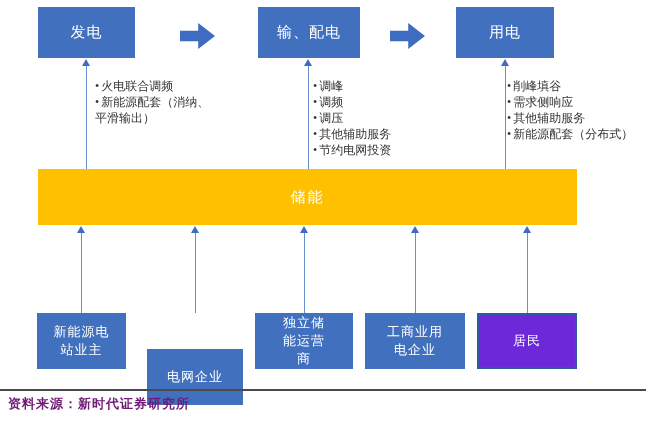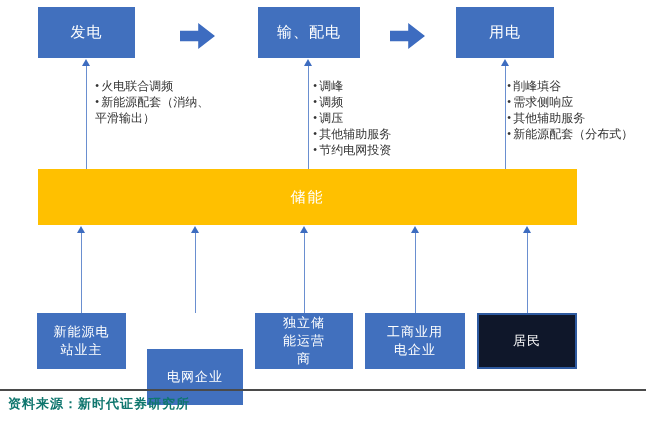--- a/index.html
+++ b/index.html
@@ -28,21 +28,21 @@
     position:absolute;top:78px;color:#333333;font-size:12px;line-height:16px;
   }
   .bullet-item::before{content:"•";margin-right:2px;}
   .storage-bar{
     position:absolute;left:38px;top:169px;width:539px;height:56px;background:#FFC000;
     color:#ffffff;display:flex;align-items:center;justify-content:center;
     font-size:15px;letter-spacing:2px;
   }
   .footer-divider{position:absolute;left:0;top:389px;width:646px;height:2px;background:#4a4a4a;}
   .footer-source{
-    position:absolute;left:8px;top:395px;font-size:13px;font-weight:bold;color:#0f766e;
+    position:absolute;left:8px;top:395px;font-size:13px;font-weight:bold;color:#701a75;
     letter-spacing:1px;
   }
 </style>
 </head>
 <body>
 
 <div id="canvas">
 
   <div class="box top-box" style="left:38px;width:97px;">发电</div>
   <div class="block-arrow" style="left:180px;"></div>
@@ -85,18 +85,18 @@
   <div class="vline" style="left:304px;top:233px;height:80px;"></div>
   <div class="arrowhead-up" style="left:411px;top:226px;"></div>
   <div class="vline" style="left:415px;top:233px;height:80px;"></div>
   <div class="arrowhead-up" style="left:523px;top:226px;"></div>
   <div class="vline" style="left:527px;top:233px;height:80px;"></div>
 
   <div class="box bottom-box" style="left:37px;width:89px;padding:8px 14px;">新能源电站业主</div>
   <div class="box bottom-box" style="left:147px;width:96px;margin-top:36px;">电网企业</div>
   <div class="box bottom-box" style="left:255px;width:98px;padding:0 26px;">独立储能运营商</div>
   <div class="box bottom-box" style="left:365px;width:100px;padding:2px 20px;">工商业用电企业</div>
-  <div class="box bottom-box" style="left:477px;width:100px;border:2px solid #2E5AA0;background:#0f172a;">居民</div>
+  <div class="box bottom-box" style="left:477px;width:100px;border:2px solid #2E5AA0;background:#6d28d9;">居民</div>
 
   <div class="footer-divider"></div>
   <div class="footer-source">资料来源：新时代证券研究所</div>
 
 </div>
 
 </body></html>

